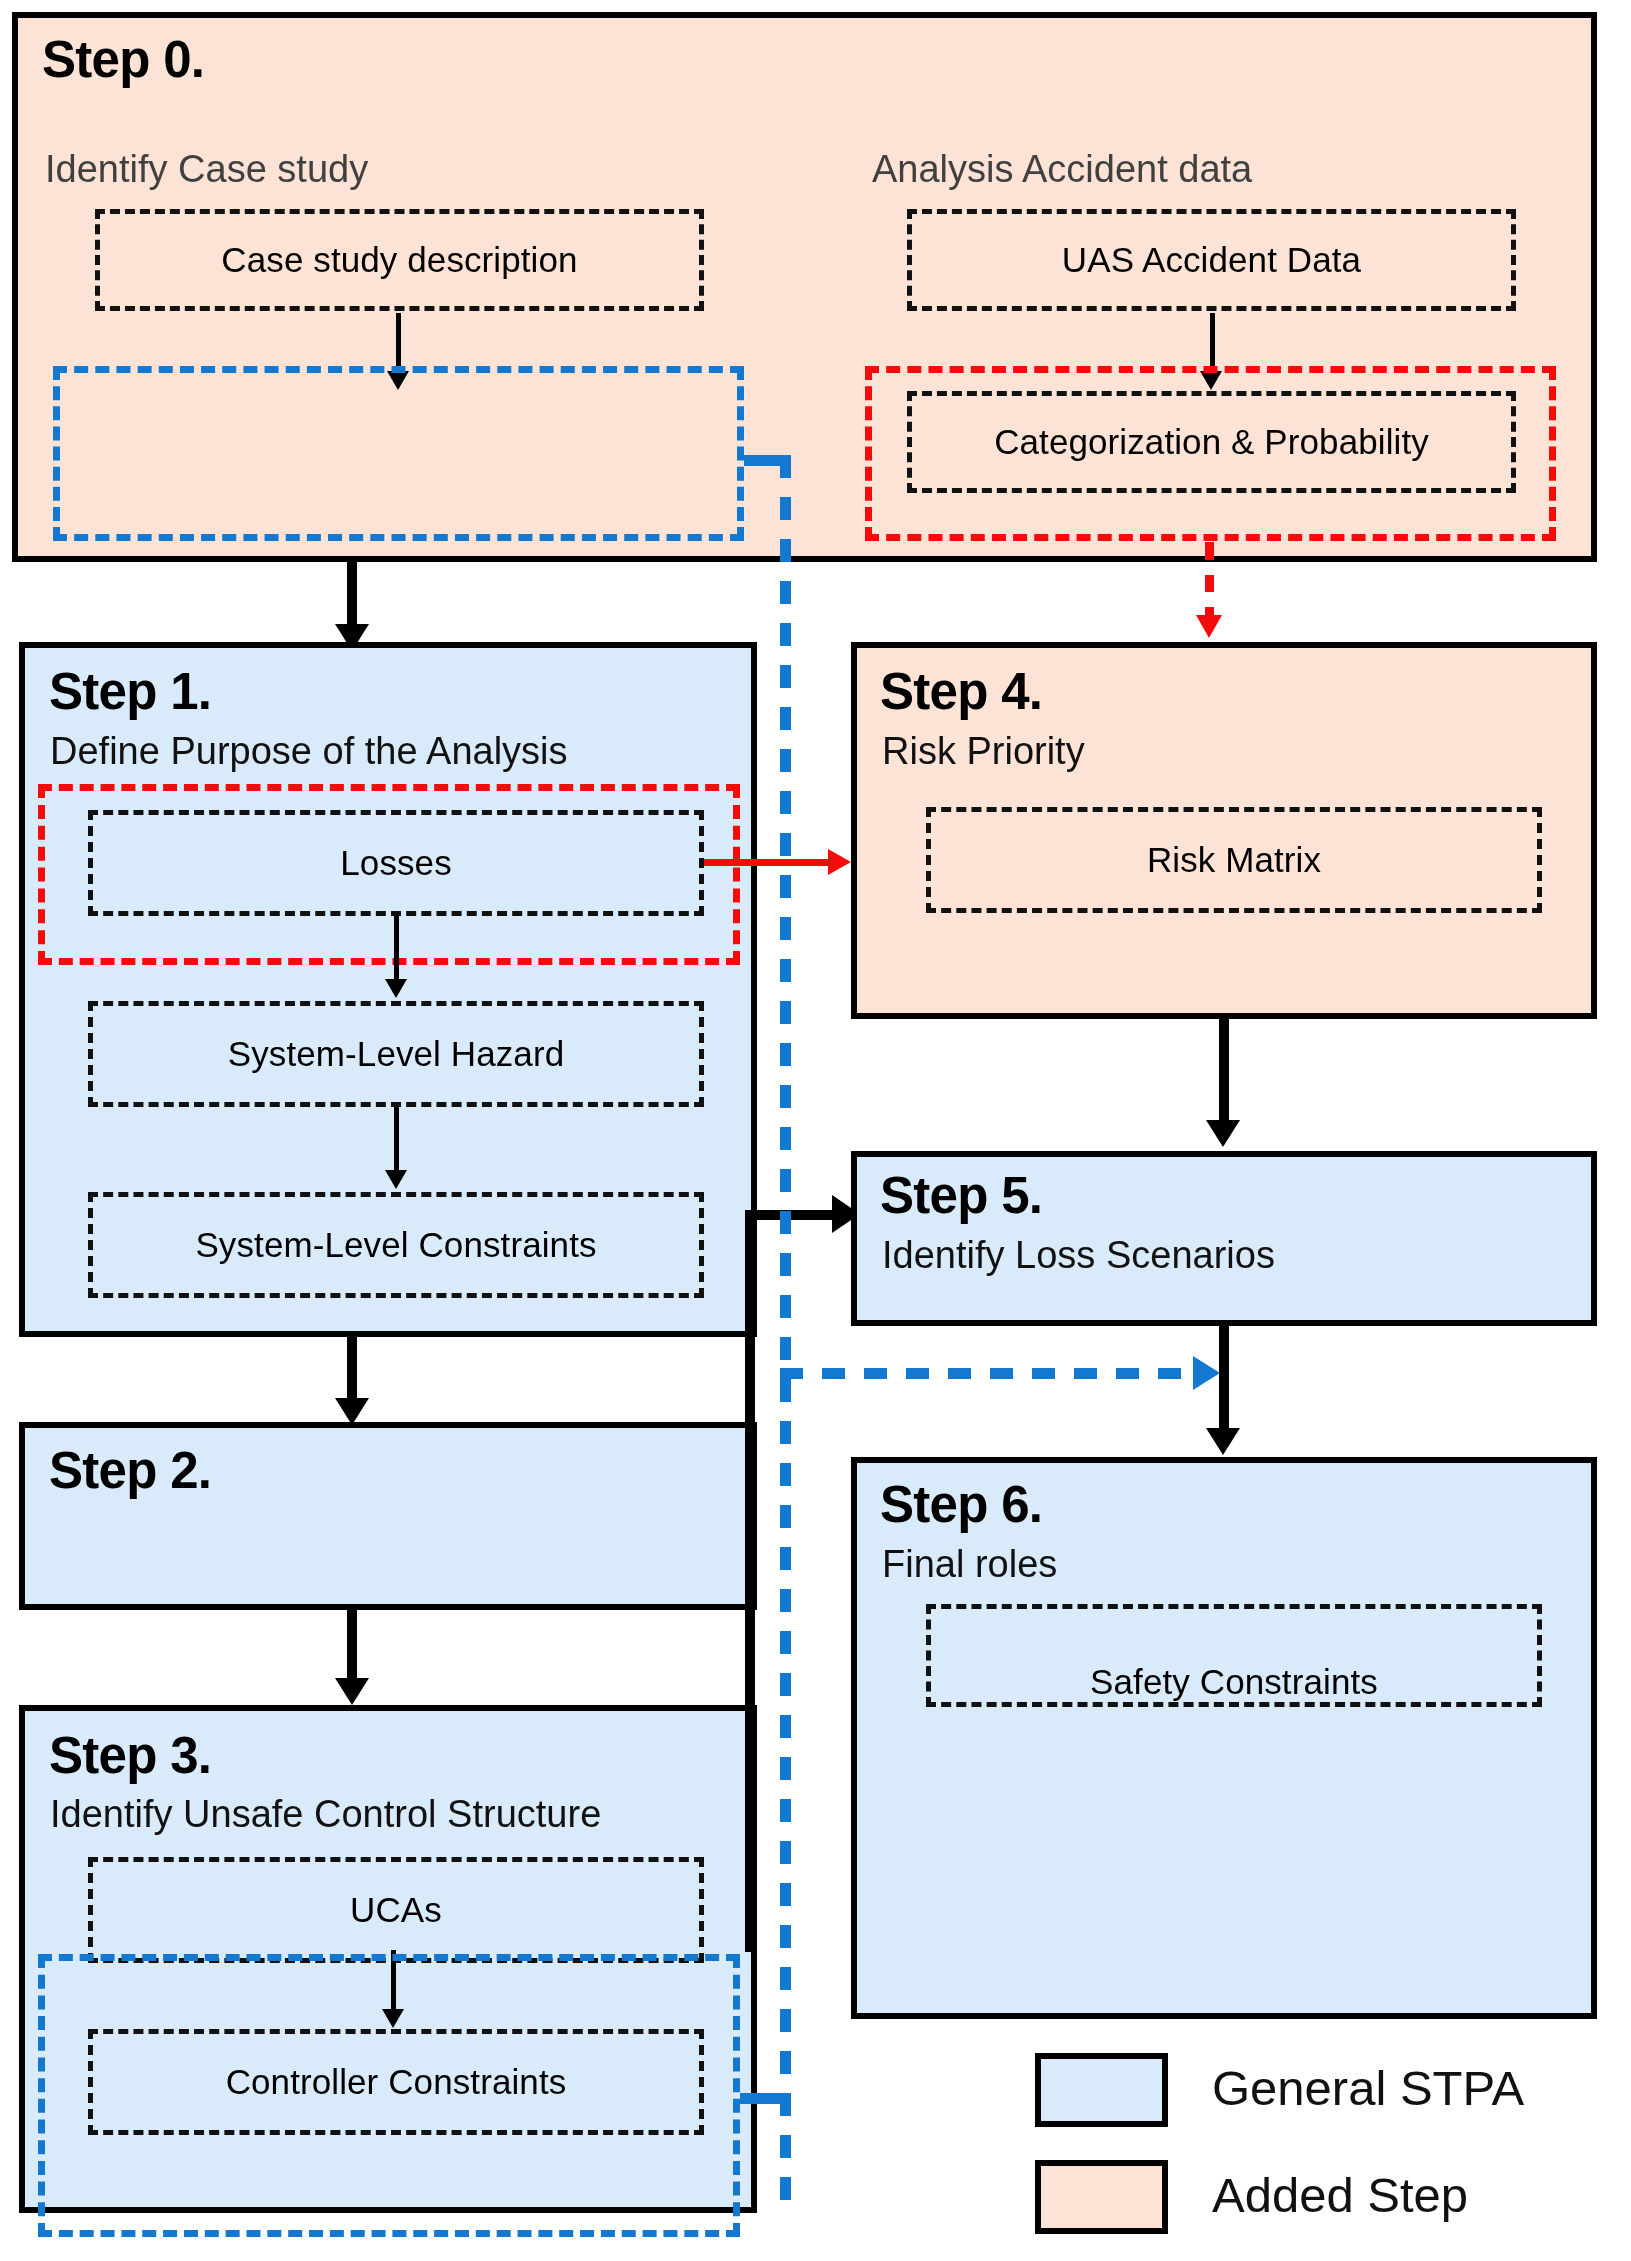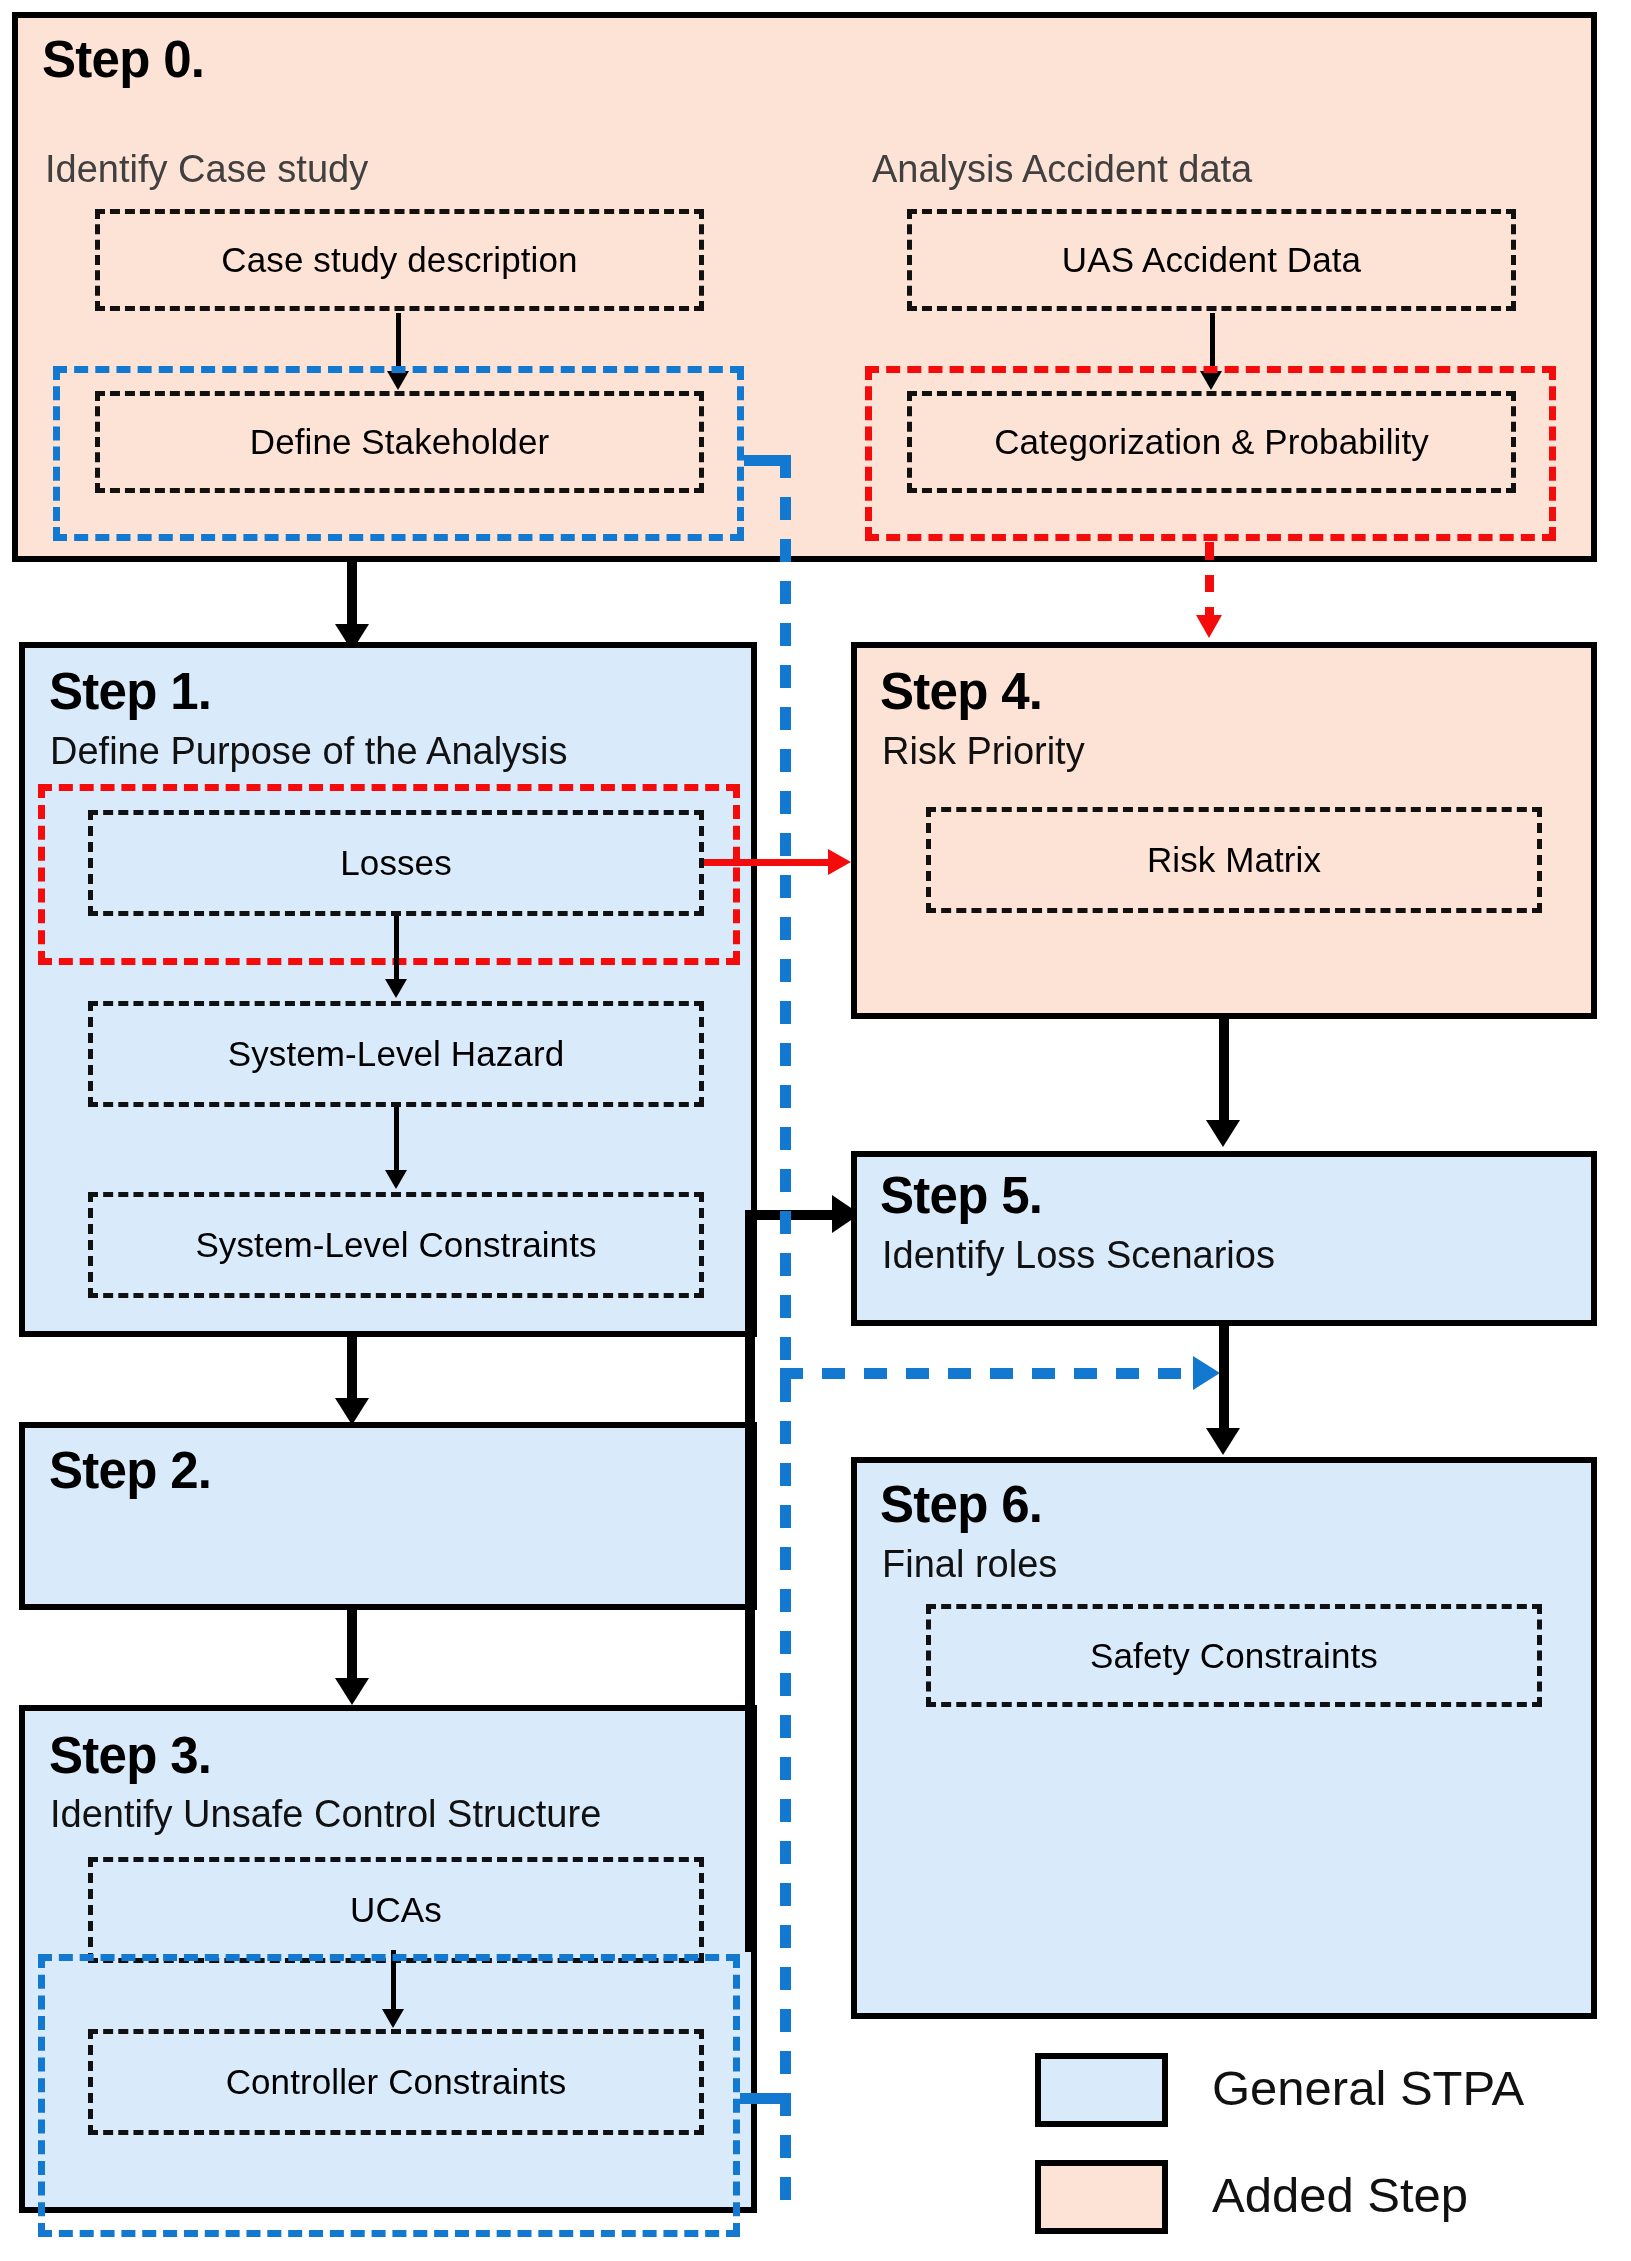--- a/index.html
+++ b/index.html
@@ -62,23 +62,20 @@
   <div class="grouplabel" style="left:45px;top:148px;">Identify Case study</div>
   <div class="grouplabel" style="left:872px;top:148px;">Analysis Accident data</div>
 
   <div class="dbox" style="left:95px;top:209px;width:609px;height:102px;">
     <span>Case study description</span>
   </div>
   <div class="seg" style="left:396px;top:313px;width:4.7px;height:63px;"></div>
   <div class="ah ah-down-blk-s" style="left:387px;top:371px;"></div>
 
   <div class="hl hl-blue" style="left:53px;top:366px;width:691px;height:175px;"></div>
-  <div class="dbox" style="left:95px;top:391px;width:609px;height:102px;">
-    <span>Define Stakeholder</span>
-  </div>
 
   <div class="dbox" style="left:907px;top:209px;width:609px;height:102px;">
     <span>UAS Accident Data</span>
   </div>
   <div class="seg" style="left:1210px;top:313px;width:4.7px;height:63px;"></div>
   <div class="ah ah-down-blk-s" style="left:1200px;top:371px;"></div>
 
   <div class="hl hl-red" style="left:865px;top:366px;width:691px;height:175px;"></div>
   <div class="dbox" style="left:907px;top:391px;width:609px;height:102px;">
     <span>Categorization &amp; Probability</span>
@@ -166,21 +163,21 @@
   <div class="steptitle" style="left:880px;top:1166px;">Step 5.</div>
   <div class="stepsub" style="left:882px;top:1234px;">Identify Loss Scenarios</div>
 
   <div class="seg" style="left:1219px;top:1326px;width:10.2px;height:107px;"></div>
   <div class="ah ah-down-blk" style="left:1206px;top:1428px;"></div>
 
   <div class="box fill-blue" style="left:851px;top:1457px;width:746px;height:562px;"></div>
   <div class="steptitle" style="left:880px;top:1475px;">Step 6.</div>
   <div class="stepsub" style="left:882px;top:1543px;">Final roles</div>
 
-  <div class="dbox" style="left:926px;top:1604px;width:616px;height:103px;">
+  <div class="dbox" style="left:926px;top:1604px;width:616px;height:103px;align-items:flex-end;">
     <span>Safety Constraints</span>
   </div>
 
   <div class="legend-sw fill-blue" style="left:1035px;top:2053px;width:133px;height:74px;"></div>
   <div class="legend-lb" style="left:1212px;top:2060px;">General STPA</div>
 
   <div class="legend-sw fill-pink" style="left:1035px;top:2160px;width:133px;height:74px;"></div>
   <div class="legend-lb" style="left:1212px;top:2167px;">Added Step</div>
 
 </div>

